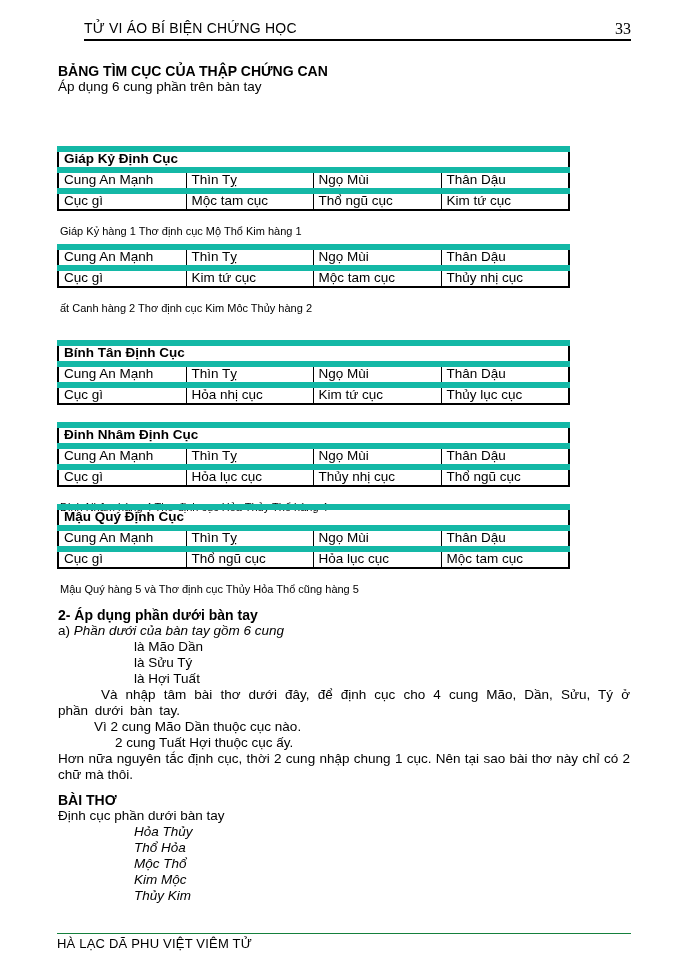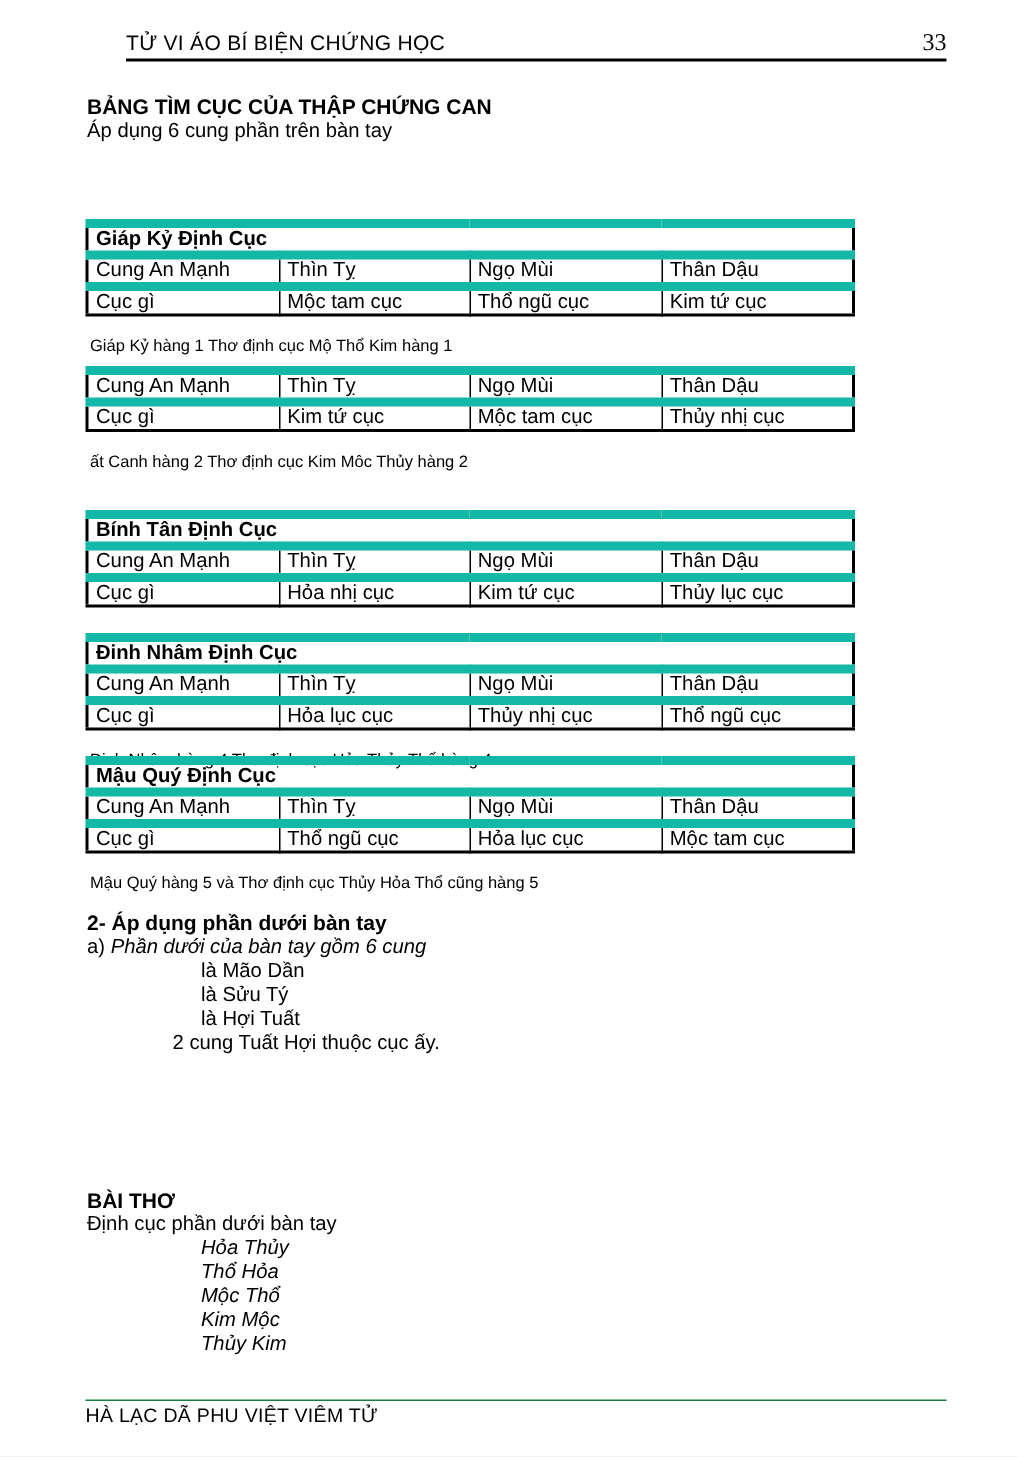--- a/index.html
+++ b/index.html
@@ -206,21 +206,24 @@
       </table>
     <div class="tcap">Mậu Quý hàng 5 và Thơ định cục Thủy Hỏa Thổ cũng hàng 5</div>
   </div>
 
   <div class="sec2">
     <div class="h">2- Áp dụng phần dưới bàn tay</div>
     <div><span>a) </span><span class="it">Phần dưới của bàn tay gồm 6 cung</span></div>
     <div class="ind76">là Mão Dần</div>
     <div class="ind76">là Sửu Tý</div>
     <div class="ind76">là Hợi Tuất</div>
+    <div class="just fli43">Và nhập tâm bài thơ dưới đây, để định cục cho 4 cung Mão, Dần, Sửu, Tý ở phần dưới bàn tay.</div>
+    <div class="ind36">Vì 2 cung Mão Dần thuộc cục nào.</div>
     <div class="ind57">2 cung Tuất Hợi thuộc cục ấy.</div>
+    <div class="just">Hơn nữa nguyên tắc định cục, thời 2 cung nhập chung 1 cục. Nên tại sao bài thơ này chỉ có 2 chữ mà thôi.</div>
   </div>
 
   <div class="poem">
     <div class="h">BÀI THƠ</div>
     <div>Định cục phần dưới bàn tay</div>
     <div class="ind76 it">Hỏa Thủy</div>
     <div class="ind76 it">Thổ Hỏa</div>
     <div class="ind76 it">Mộc Thổ</div>
     <div class="ind76 it">Kim Mộc</div>
     <div class="ind76 it">Thủy Kim</div>

